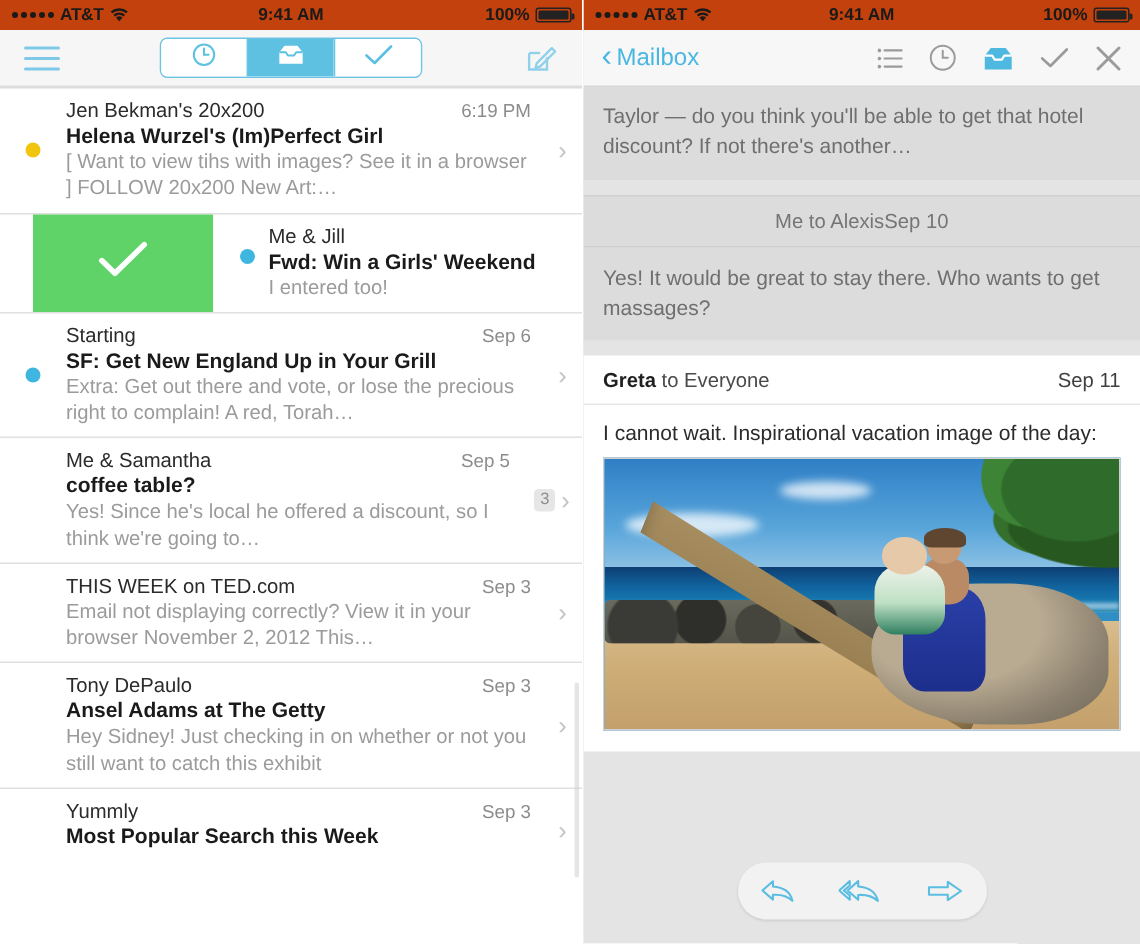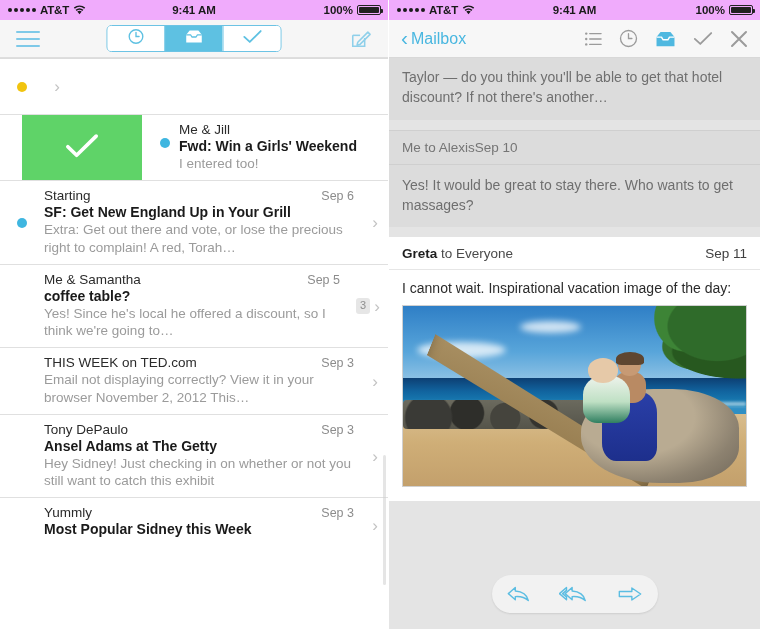--- a/index.html
+++ b/index.html
@@ -10,21 +10,21 @@
     overflow: hidden;
   }
   .app { position: relative; width: 760px; height: 629px; display: flex; }
 
   
   .pane-left { position: relative; width: 388px; height: 629px; background: #ffffff; overflow: hidden; }
   .pane-right { position: relative; width: 372px; height: 629px; background: #e4e4e4; overflow: hidden; border-left: 1px solid #ffffff; }
 
   
   .statusbar {
-    height: 20px; background: #f0abfc;
+    height: 20px; background: #c2410c;
     display: flex; align-items: center; position: relative;
     font-size: 11.5px; font-weight: bold; color: #1a1a1a;
   }
   .sb-left { position: absolute; left: 8px; display: flex; align-items: center; gap: 4px; }
   .sb-dots { display: flex; gap: 2px; align-items: center; }
   .sb-dots i { width: 4px; height: 4px; border-radius: 50%; background: #1a1a1a; display: block; }
   .sb-carrier { font-size: 11.5px; font-weight: bold; letter-spacing: -0.2px; }
   .wifi { width: 13px; height: 10px; position: relative; display: inline-block; }
   .wifi svg { display: block; }
   .sb-center { position: absolute; left: 0; right: 0; text-align: center; font-size: 11.5px; font-weight: bold; }
@@ -102,21 +102,21 @@
   .backbtn { display: flex; align-items: center; gap: 3px; color: #49b7e0; font-size: 16px; cursor: pointer; }
   .backchev { font-size: 21px; line-height: 0.8; font-weight: 300; }
   .r-icons { margin-left: auto; display: flex; align-items: center; gap: 17px; }
   .r-ico { cursor: pointer; display:flex; align-items:center; justify-content:center; }
 
   .thread { background: #e4e4e4; height: calc(629px - 58px); position: relative; }
 
   .msg-gray { background: #dcdcdc; color: #6f6f6f; padding: 10px 13px 12px 13px; font-size: 14px; line-height: 1.45; }
   .msg-gray.top { padding-top: 9px; }
   .msghdr {
-    background: #dcdcdc; display: flex; justify-content: flex-start; align-items: center;
+    background: #dcdcdc; display: flex; justify-content: center; align-items: center;
     padding: 9px 13px; font-size: 13.5px; color: #757575;
     border-top: 1px solid #cfcfcf; border-bottom: 1px solid #cfcfcf;
   }
   .gap { height: 10px; background: #e4e4e4; }
 
   .msg-white { background: #ffffff; }
   .msghdr-w {
     display: flex; justify-content: space-between; align-items: center;
     padding: 9px 13px 8px 13px; font-size: 13.5px; color: #3a3a3a;
     border-bottom: 1px solid #e6e6e6;
@@ -257,20 +257,28 @@
           </svg>
       </div>
     </div>
 
 
     <div class="list" id="message-list">
         <div class="row">
           <div class="dotcell">
             <span class="dot yellow"></span>
           </div>
+          <div class="body">
+            <div class="line1">
+              <span class="sender">Jen Bekman's 20x200</span>
+              <span class="time">6:19 PM</span>
+            </div>
+            <div class="subject">Helena Wurzel's (Im)Perfect Girl</div>
+            <div class="preview">[ Want to view tihs with images? See it in a browser ] FOLLOW 20x200 New Art:…</div>
+          </div>
           <div class="chevcell rowend">
             <span class="chev">›</span>
           </div>
         </div>
         <div class="row swiped">
           <div class="swipe-green" style="background: rgb(95, 211, 104);">
             <span><svg width="34" height="26" viewBox="0 0 24 18">
                 <path d="M2 9.5 8.2 15.5 22 2" fill="none" stroke="#ffffff" stroke-width="2.6" stroke-linecap="round" stroke-linejoin="round"></path>
               </svg></span>
           </div>
@@ -354,21 +362,21 @@
         </div>
         <div class="row">
           <div class="dotcell">
             <span class="dot none"></span>
           </div>
           <div class="body">
             <div class="line1">
               <span class="sender">Yummly</span>
               <span class="time">Sep 3</span>
             </div>
-            <div class="subject">Most Popular Sidney this Week</div>
+            <div class="subject">Most Popular Search this Week</div>
           </div>
           <div class="chevcell rowend">
             <span class="chev">›</span>
           </div>
         </div>
       </div>
 
     <div class="vscroll"></div>
   </div>
 

